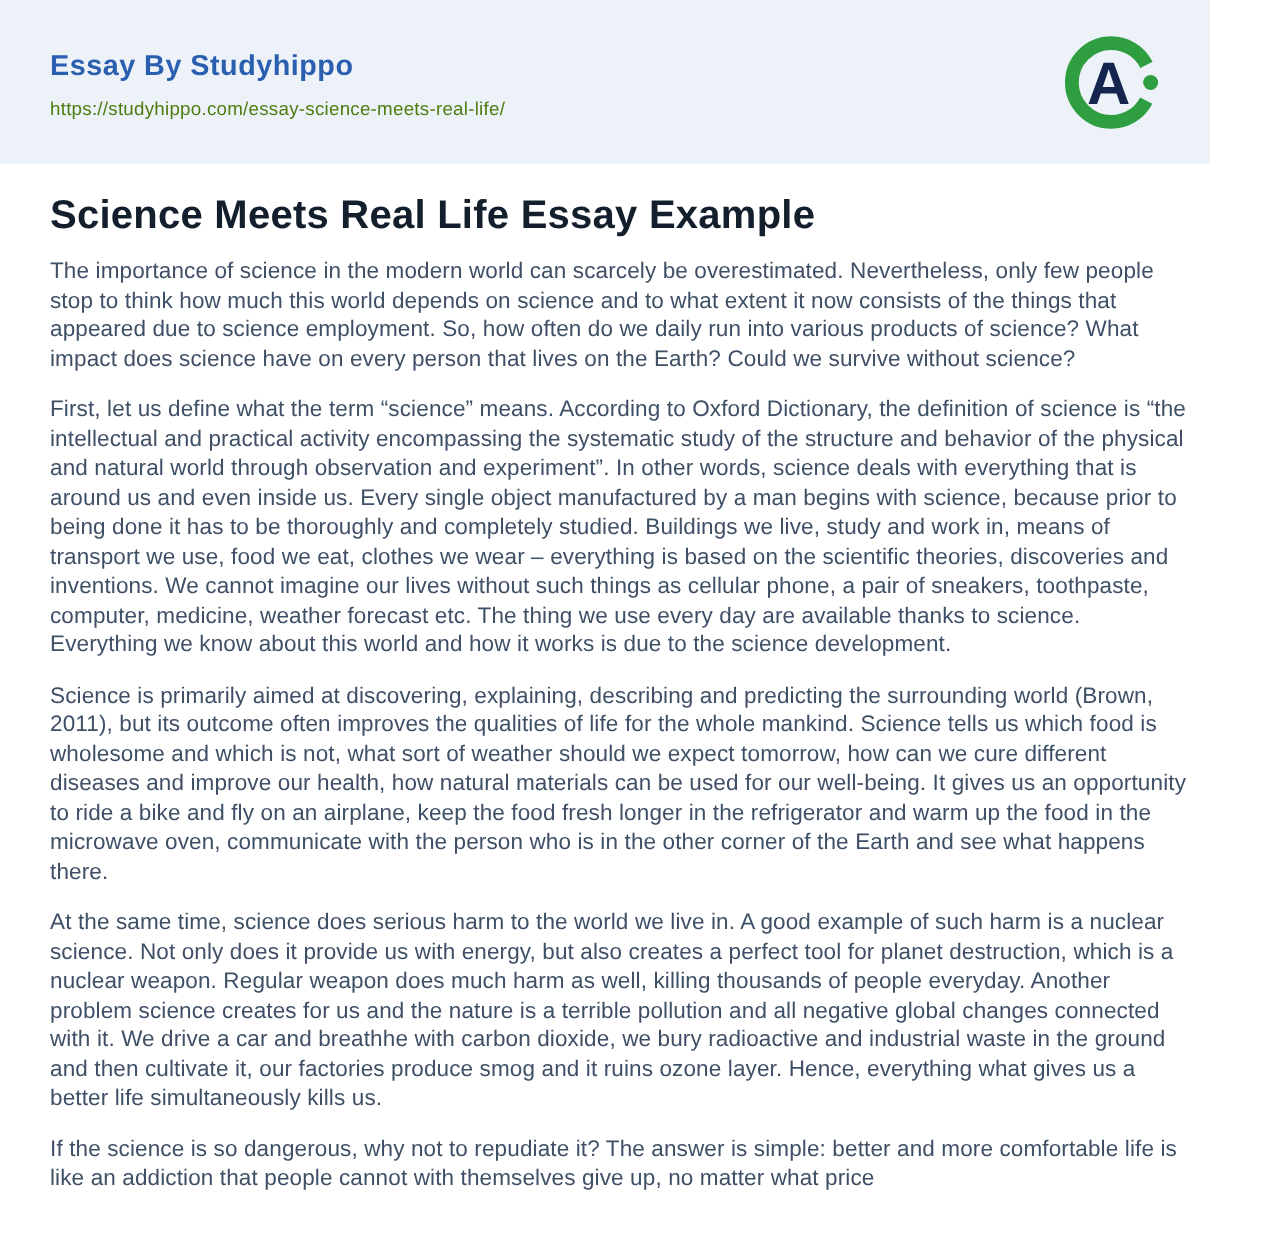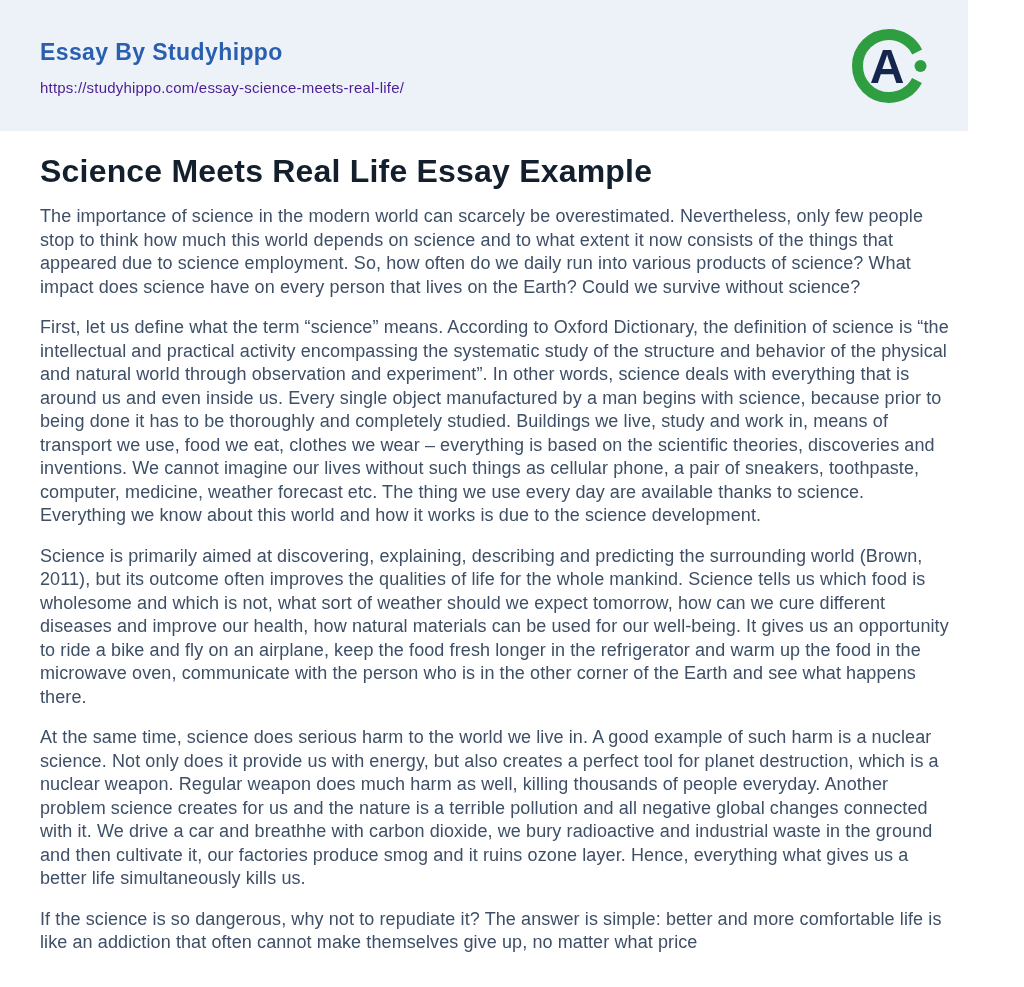--- a/index.html
+++ b/index.html
@@ -25,21 +25,21 @@
   .site-name {
     font-size: 23px;
     font-weight: 700;
     letter-spacing: 0.4px;
     color: #2a5fb0;
   }
   .page-url {
     font-size: 15px;
     font-weight: 500;
     letter-spacing: 0.2px;
-    color: #4c1d95;
+    color: #4d7c0f;
     text-decoration: none;
   }
   .logo-wrap { width: 78px; height: 78px; flex: 0 0 auto; }
 
   
   .content {
     padding: 22px 16px 0 40px;
   }
   .essay-title {
     font-size: 32px;
@@ -83,16 +83,16 @@
     <h1 class="essay-title">Science Meets Real Life Essay Example</h1>
 
     <p>The importance of science in the modern world can scarcely be overestimated. Nevertheless, only few people stop to think how much this world depends on science and to what extent it now consists of the things that appeared due to science employment. So, how often do we daily run into various products of science? What impact does science have on every person that lives on the Earth? Could we survive without science?</p>
 
     <p>First, let us define what the term “science” means. According to Oxford Dictionary, the definition of science is “the intellectual and practical activity encompassing the systematic study of the structure and behavior of the physical and natural world through observation and experiment”. In other words, science deals with everything that is around us and even inside us. Every single object manufactured by a man begins with science, because prior to being done it has to be thoroughly and completely studied. Buildings we live, study and work in, means of transport we use, food we eat, clothes we wear – everything is based on the scientific theories, discoveries and inventions. We cannot imagine our lives without such things as cellular phone, a pair of sneakers, toothpaste, computer, medicine, weather forecast etc. The thing we use every day are available thanks to science. Everything we know about this world and how it works is due to the science development.</p>
 
     <p>Science is primarily aimed at discovering, explaining, describing and predicting the surrounding world (Brown, 2011), but its outcome often improves the qualities of life for the whole mankind. Science tells us which food is wholesome and which is not, what sort of weather should we expect tomorrow, how can we cure different diseases and improve our health, how natural materials can be used for our well-being. It gives us an opportunity to ride a bike and fly on an airplane, keep the food fresh longer in the refrigerator and warm up the food in the microwave oven, communicate with the person who is in the other corner of the Earth and see what happens there.</p>
 
     <p>At the same time, science does serious harm to the world we live in. A good example of such harm is a nuclear science. Not only does it provide us with energy, but also creates a perfect tool for planet destruction, which is a nuclear weapon. Regular weapon does much harm as well, killing thousands of people everyday. Another problem science creates for us and the nature is a terrible pollution and all negative global changes connected with it. We drive a car and breathhe with carbon dioxide, we bury radioactive and industrial waste in the ground and then cultivate it, our factories produce smog and it ruins ozone layer. Hence, everything what gives us a better life simultaneously kills us.</p>
 
-    <p>If the science is so dangerous, why not to repudiate it? The answer is simple: better and more comfortable life is like an addiction that often cannot make themselves give up, no matter what price</p>
+    <p>If the science is so dangerous, why not to repudiate it? The answer is simple: better and more comfortable life is like an addiction that people cannot with themselves give up, no matter what price</p>
   </main>
 
 </div>
 
 </body></html>

